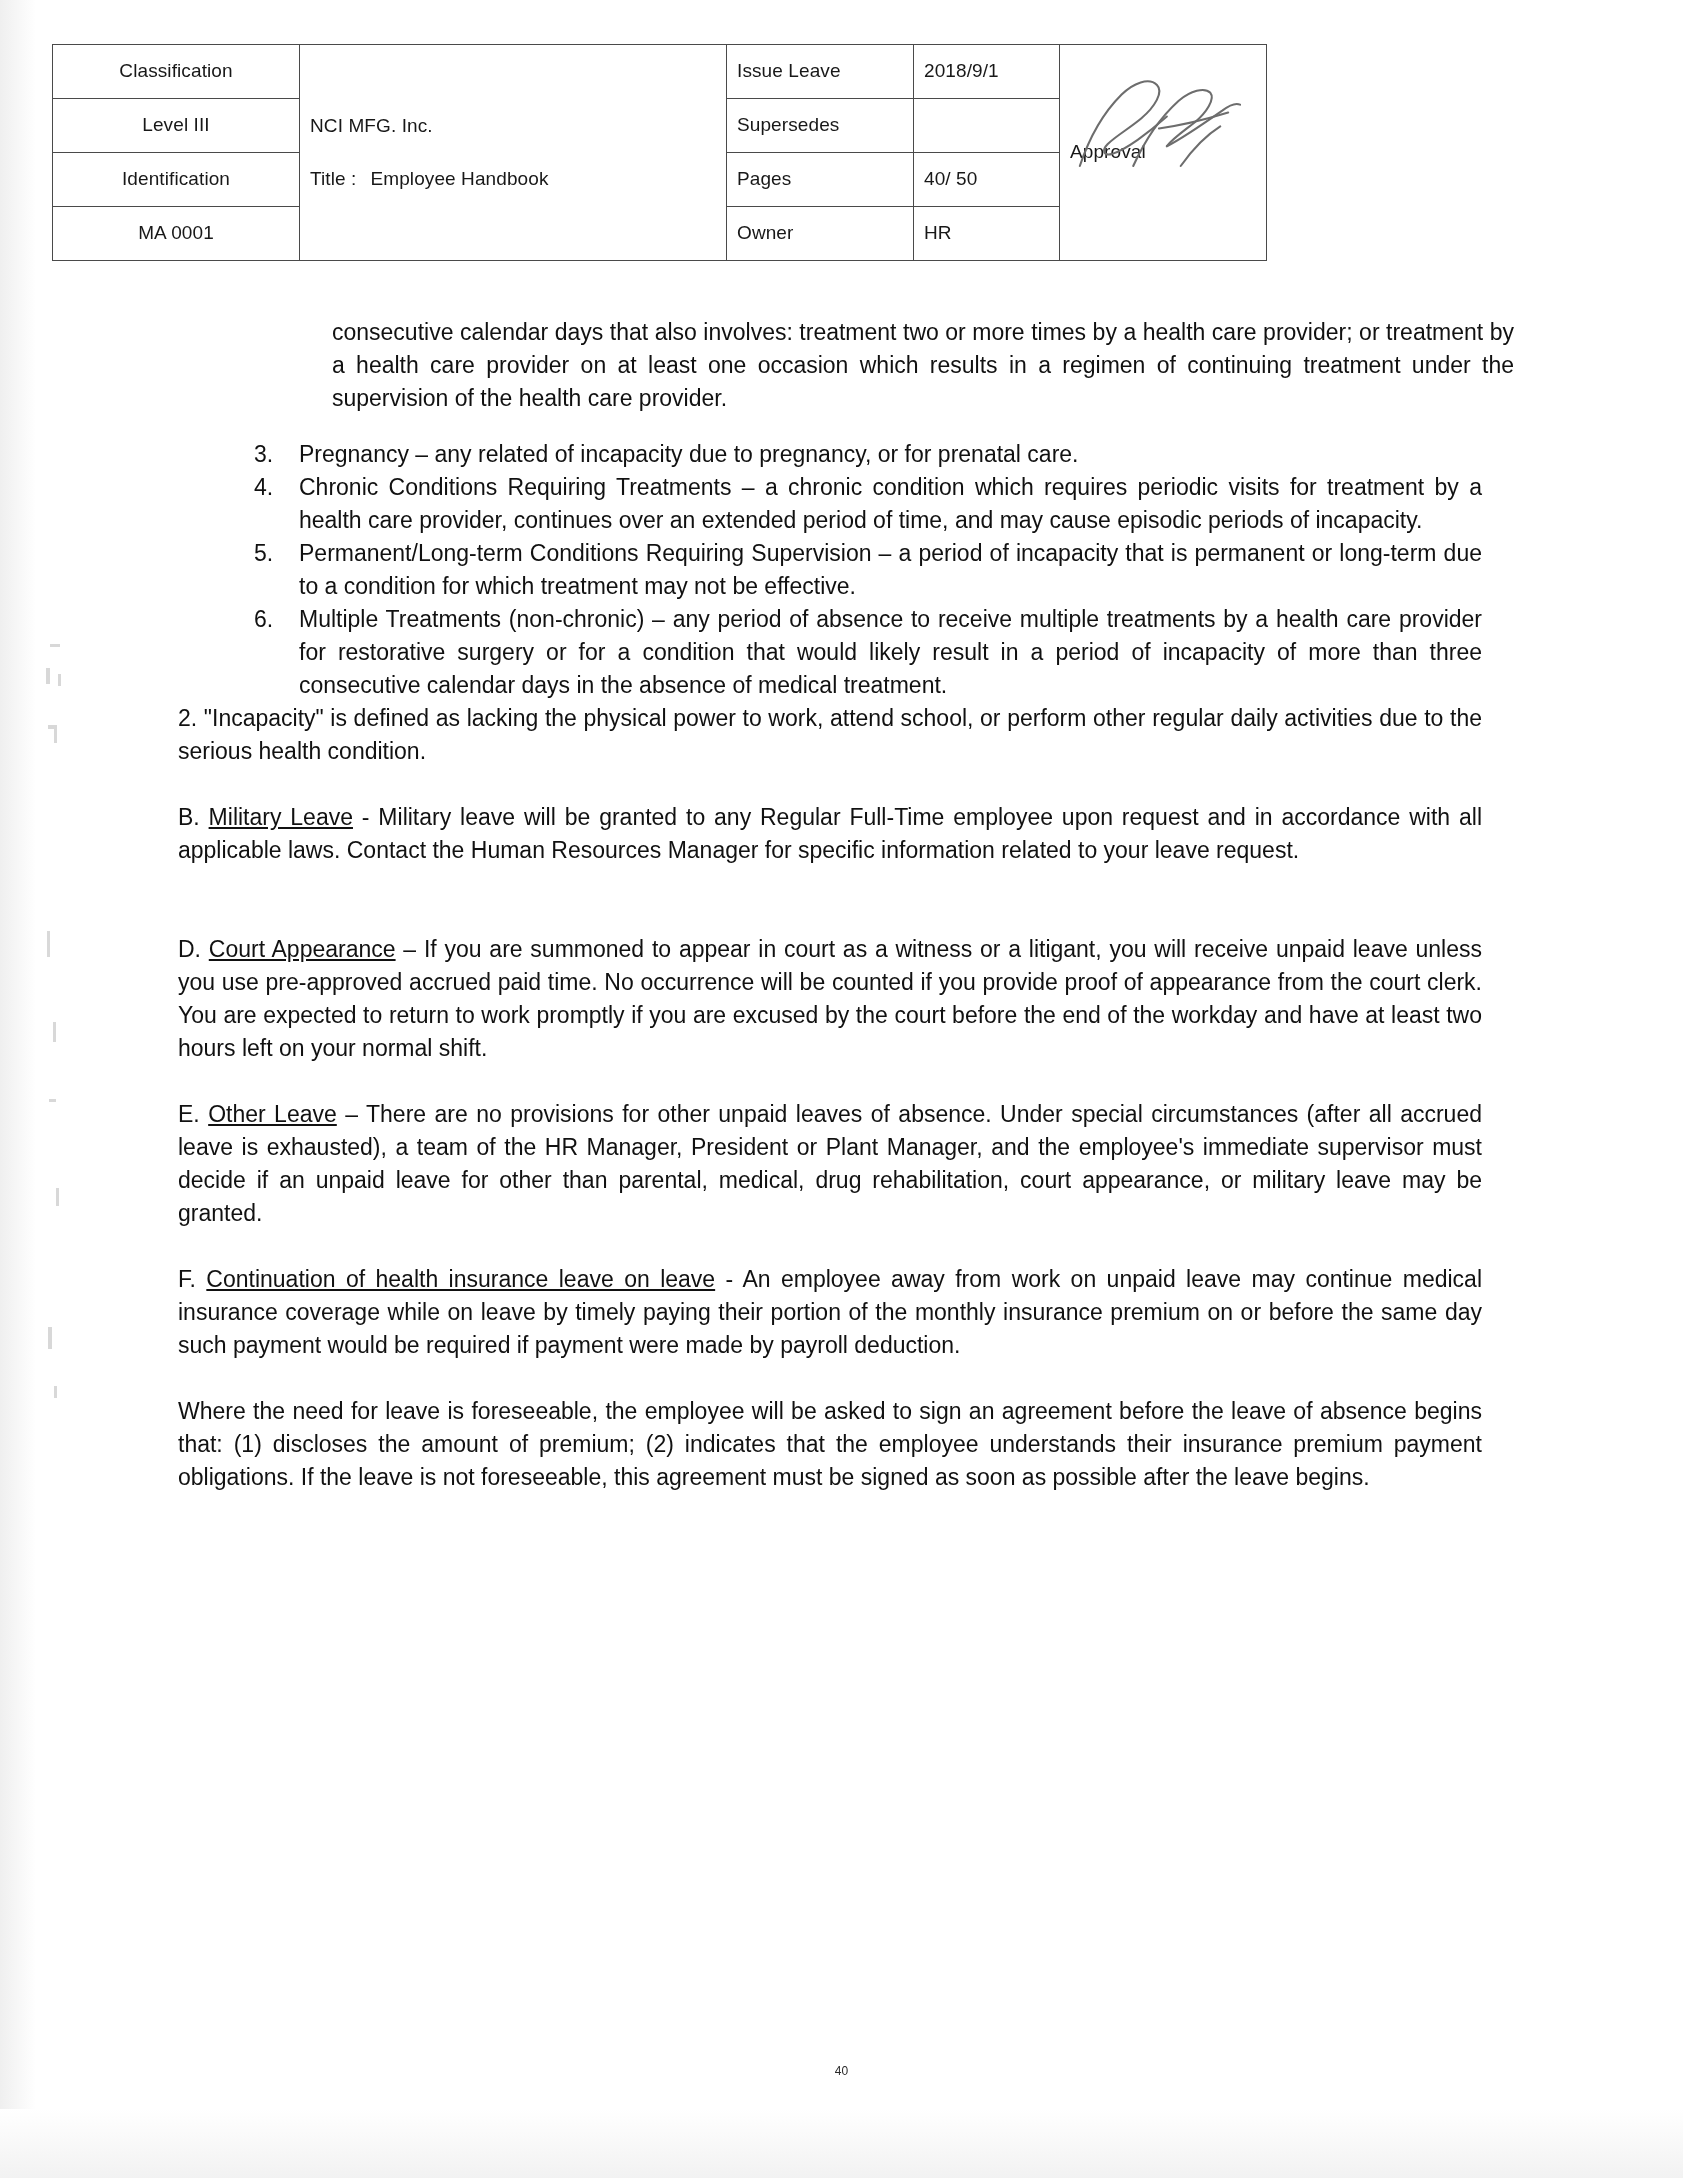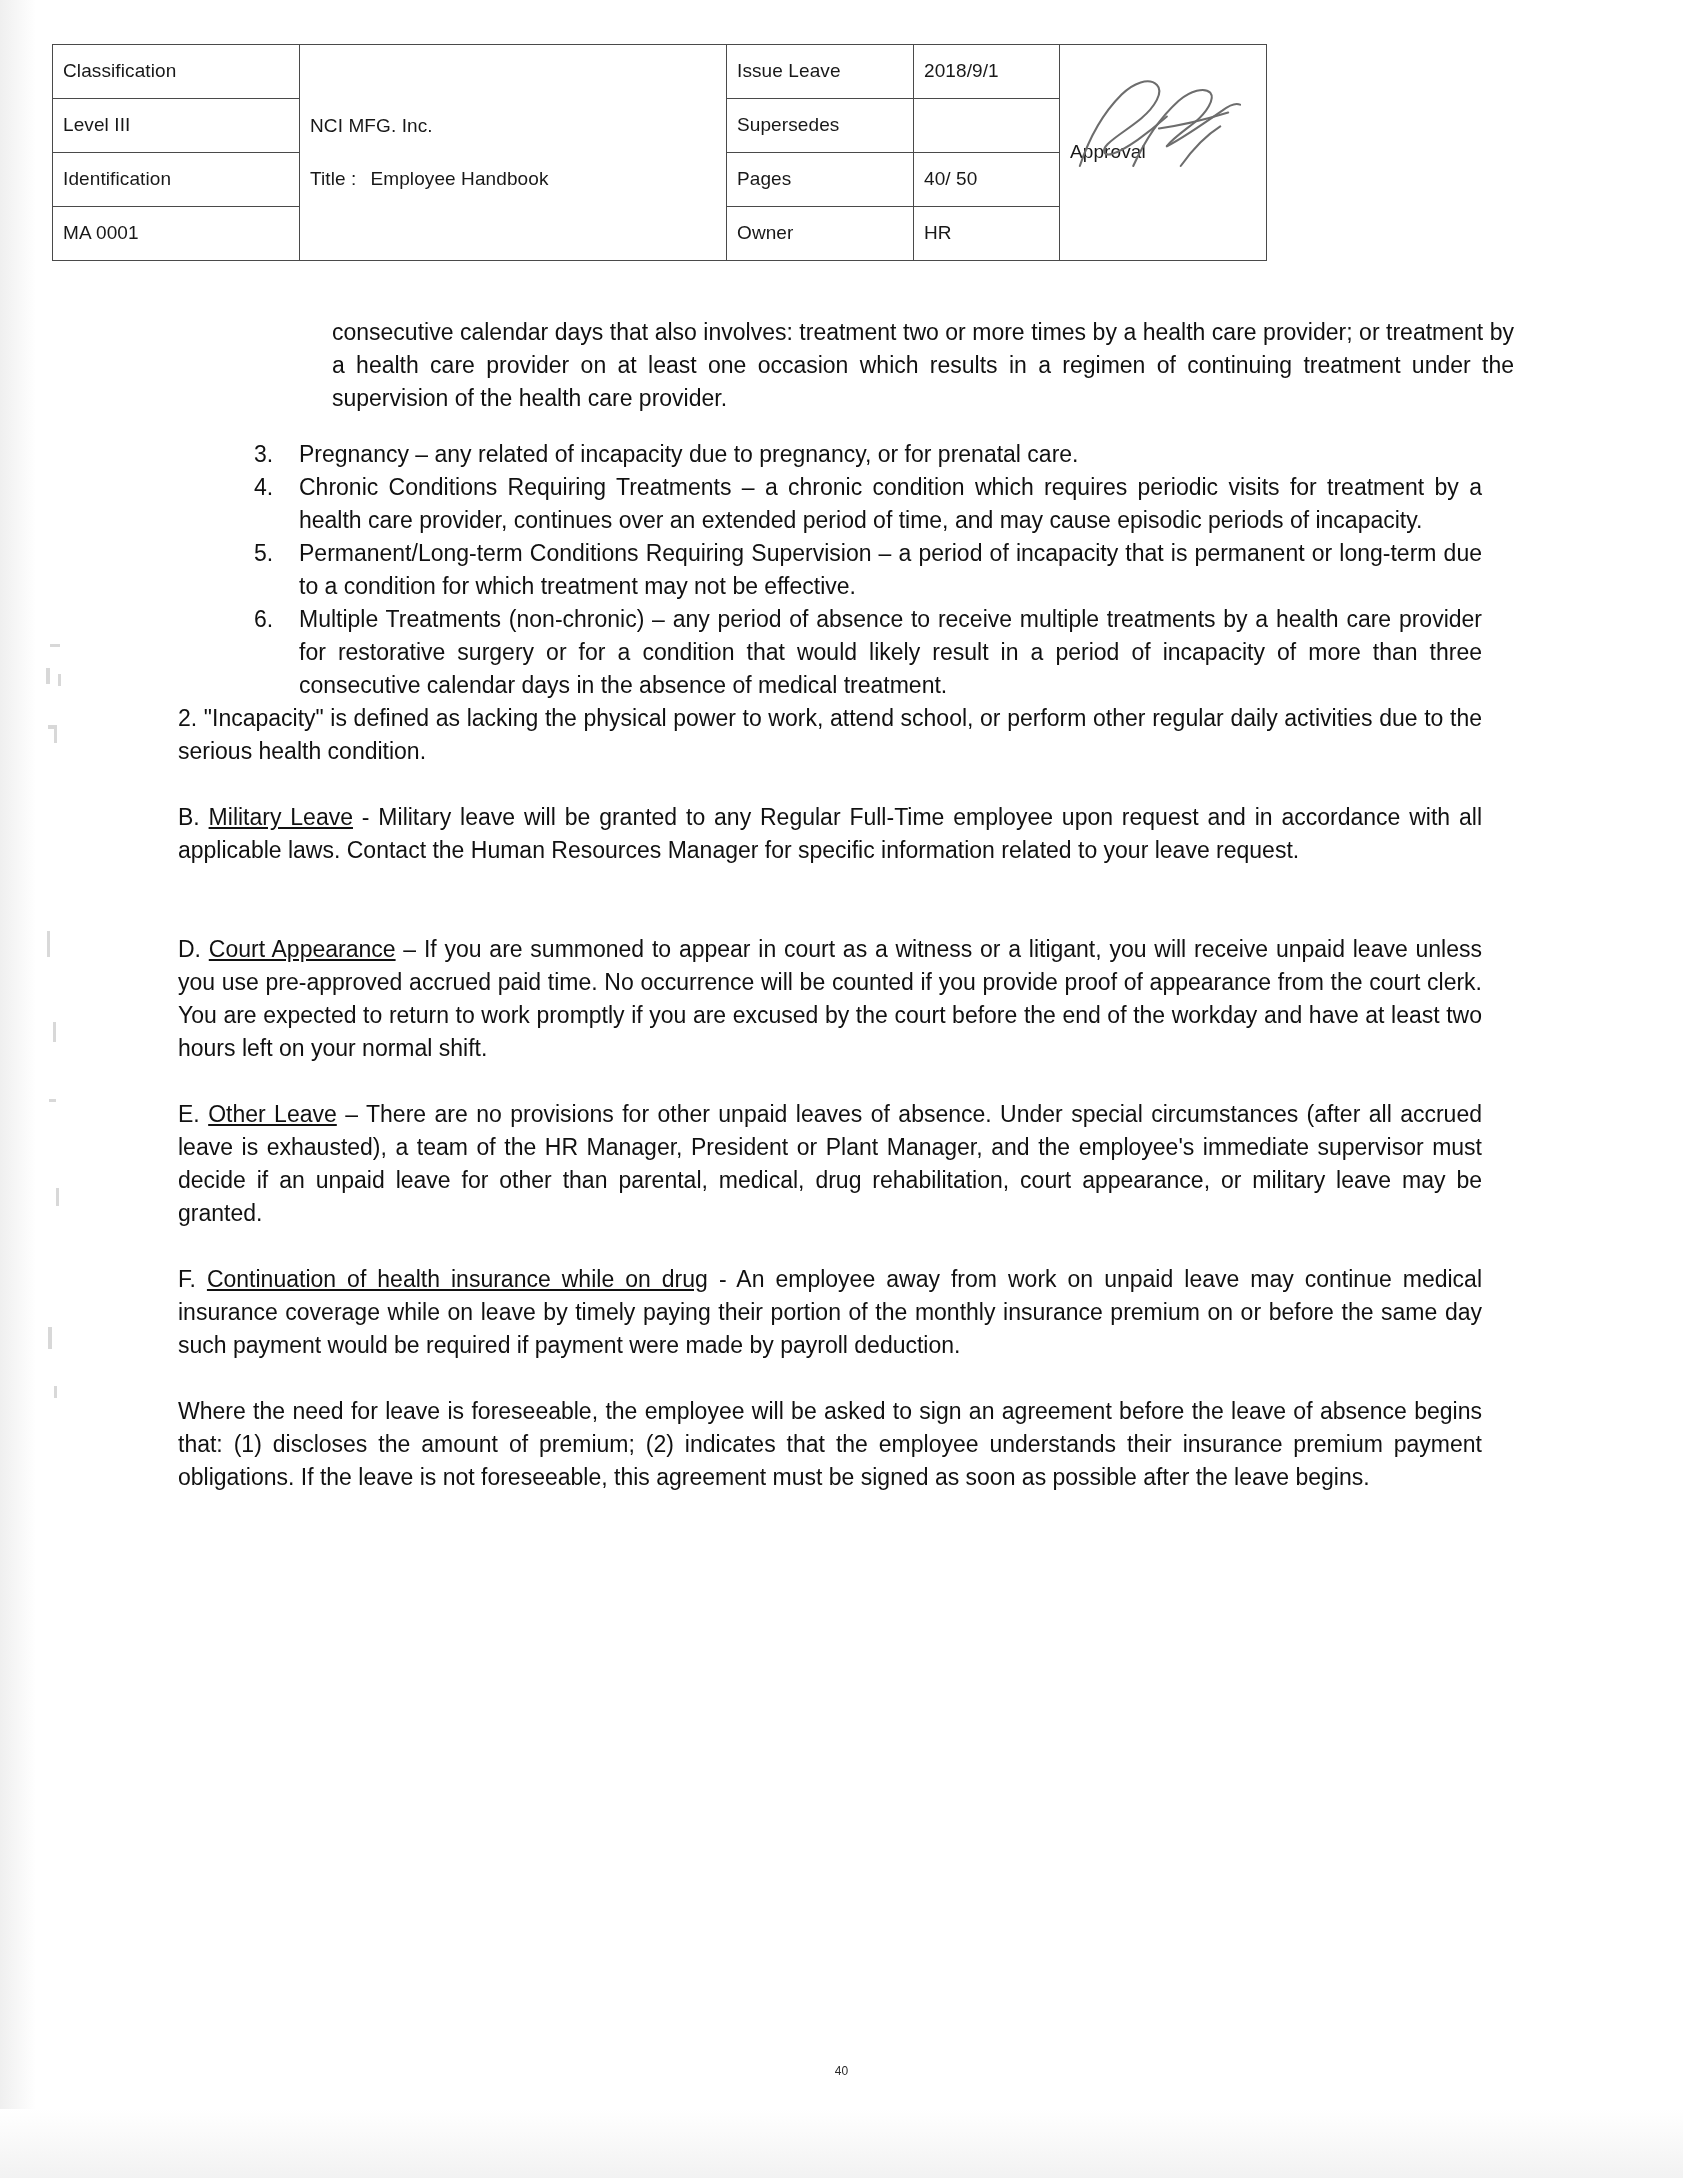--- a/index.html
+++ b/index.html
@@ -65,21 +65,21 @@
   #header-table td {
     border: 1.6px solid #4a4a4a;
     padding: 7px 10px 8px 10px;
     font-size: 19px;
     line-height: 1.15;
     vertical-align: middle;
     height: 38px;
     color: #181818;
     letter-spacing: 0.1px;
   }
-  .c-label  { width: 226px; }
+  .c-label  { width: 226px; text-align: center; }
   .c-title  { width: 406px; }
   .c-field  { width: 166px; }
   .c-value  { width: 125px; }
   .c-appr   { width: 186px; }
   .cell-title-text { font-size: 19px; }
   .title-indent { display: inline-block; width: 14px; }
 
   
   .appr-cell {
     position: relative;
@@ -268,21 +268,21 @@
 
     <p class="para full">
       <span>E.</span>
       <span class="u">Other Leave</span><span> – </span><span>There are no provisions for other unpaid leaves of absence. Under special circumstances (after all accrued leave is exhausted), a team of the HR Manager, President or Plant Manager, and the employee's immediate supervisor must decide if an unpaid leave for other than parental, medical, drug rehabilitation, court appearance, or military leave may be granted.</span>
     </p>
 
     <div class="blank"></div>
 
     <p class="para full">
       <span>F.</span>
-      <span class="u">Continuation of health insurance while on drug</span><span> - </span><span>An employee away from work on unpaid leave may continue medical insurance coverage while on leave by timely paying their portion of the monthly insurance premium on or before the same day such payment would be required if payment were made by payroll deduction.</span>
+      <span class="u">Continuation of health insurance leave on leave</span><span> - </span><span>An employee away from work on unpaid leave may continue medical insurance coverage while on leave by timely paying their portion of the monthly insurance premium on or before the same day such payment would be required if payment were made by payroll deduction.</span>
     </p>
 
     <div class="blank"></div>
 
     <p class="para full">Where the need for leave is foreseeable, the employee will be asked to sign an agreement before the leave of absence begins that: (1) discloses the amount of premium; (2) indicates that the employee understands their insurance premium payment obligations. If the leave is not foreseeable, this agreement must be signed as soon as possible after the leave begins.</p>
 
   </div>
 
   <div id="page-number">40</div>
 

